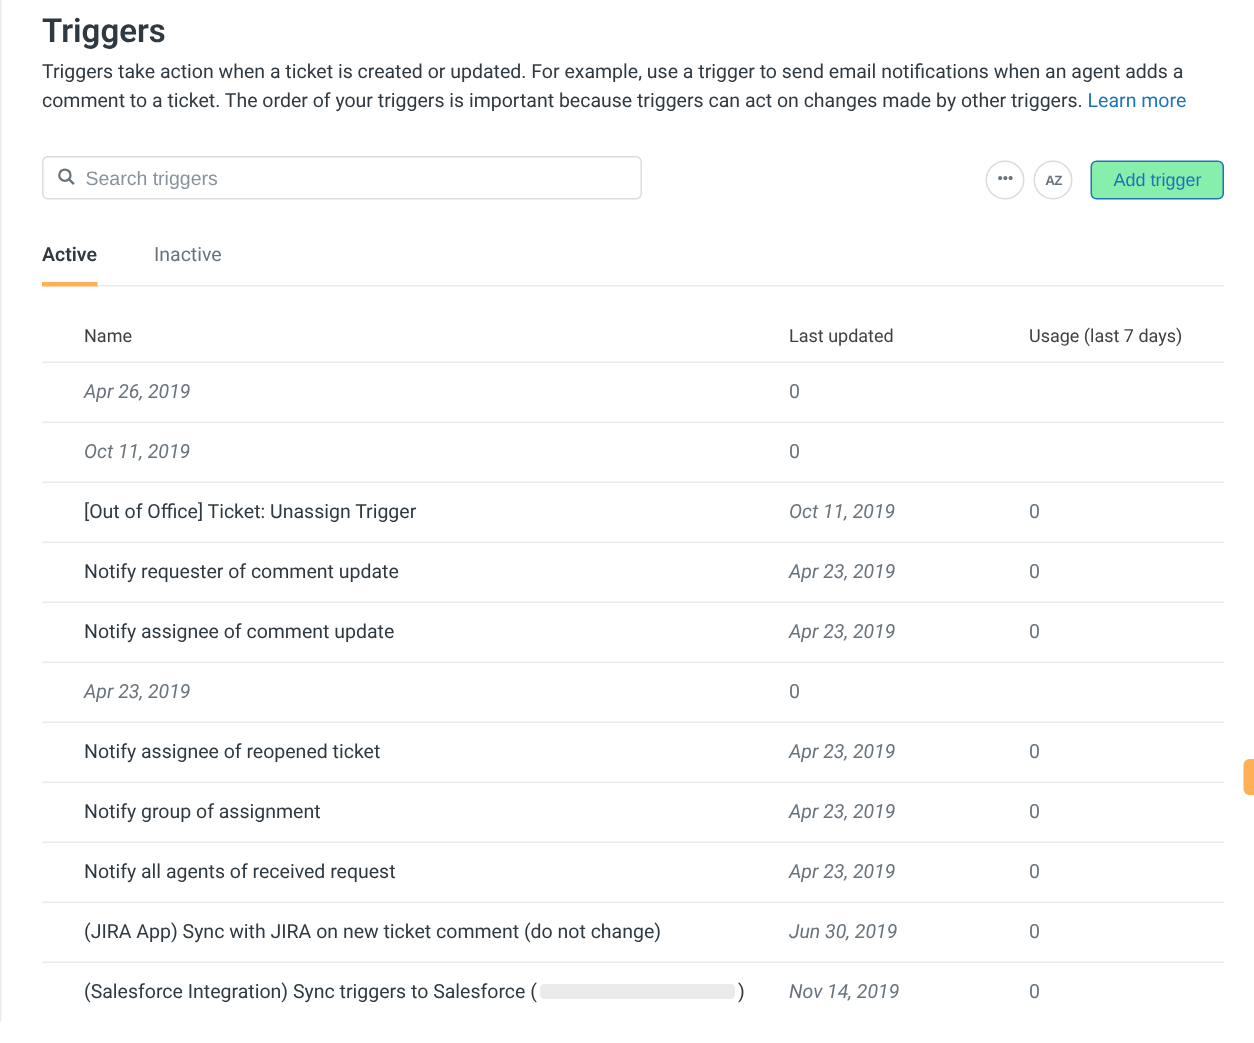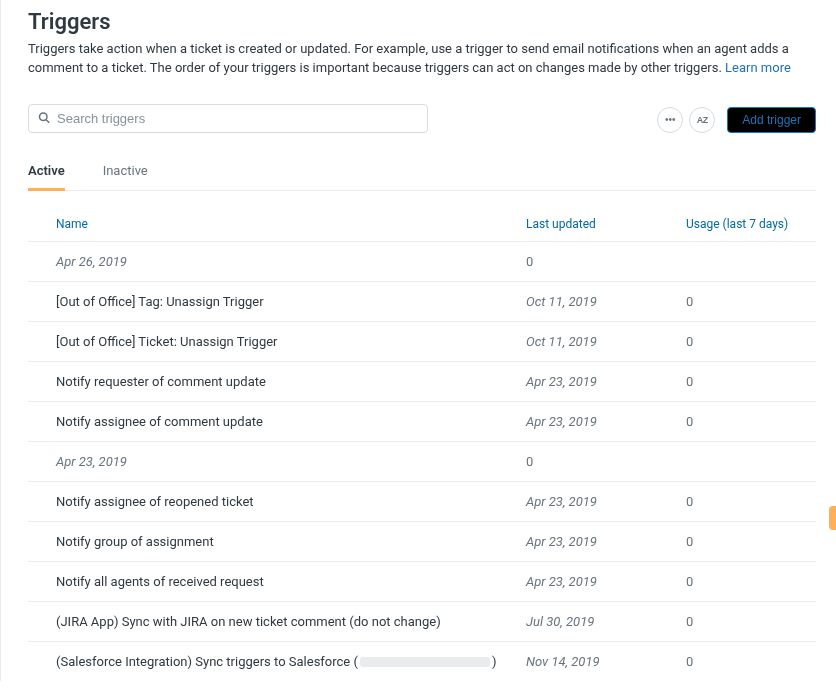--- a/index.html
+++ b/index.html
@@ -74,21 +74,21 @@
       display: flex;
       align-items: center;
       justify-content: center;
       cursor: pointer;
       color: #68737d;
       font-size: 10px;
     }
     .icon-btn.sort { font-size: 9px; letter-spacing: -0.5px; font-weight:600; }
     .add-btn {
       border: 1px solid #1f73b7;
-      background: #000000;
+      background: #86efac;
       color: #1f73b7;
       font-size: 12px;
       padding: 5px 14px;
       border-radius: 4px;
       cursor: pointer;
       margin-left: 6px;
     }
     .tabs {
       display: flex;
       gap: 38px;
@@ -111,21 +111,21 @@
       margin-top: 26px;
     }
     .thead, .trow {
       display: grid;
       grid-template-columns: 1fr 160px 130px;
       align-items: center;
       padding: 10px 0 10px 28px;
     }
     .thead {
       font-size: 12px;
-      color: #0369a1;
+      color: #404040;
       font-weight: 400;
       padding-top: 0;
       padding-bottom: 10px;
     }
     .trow {
       border-top: 1px solid #e9ebed;
       font-size: 13px;
       color: #2f3941;
       padding-top: 12px;
       padding-bottom: 12px;
@@ -191,21 +191,20 @@
       <div>Name</div>
       <div>Last updated</div>
       <div>Usage (last 7 days)</div>
     </div>
     <div id="tbody">
         <div class="trow">
           <div class="updated">Apr 26, 2019</div>
           <div class="usage">0</div>
         </div>
         <div class="trow">
-          <div>[Out of Office] Tag: Unassign Trigger</div>
           <div class="updated">Oct 11, 2019</div>
           <div class="usage">0</div>
         </div>
         <div class="trow">
           <div>[Out of Office] Ticket: Unassign Trigger</div>
           <div class="updated">Oct 11, 2019</div>
           <div class="usage">0</div>
         </div>
         <div class="trow">
           <div>Notify requester of comment update</div>
@@ -231,21 +230,21 @@
           <div class="updated">Apr 23, 2019</div>
           <div class="usage">0</div>
         </div>
         <div class="trow">
           <div>Notify all agents of received request</div>
           <div class="updated">Apr 23, 2019</div>
           <div class="usage">0</div>
         </div>
         <div class="trow">
           <div>(JIRA App) Sync with JIRA on new ticket comment (do not change)</div>
-          <div class="updated">Jul 30, 2019</div>
+          <div class="updated">Jun 30, 2019</div>
           <div class="usage">0</div>
         </div>
         <div class="trow">
           <div><span>(Salesforce Integration) Sync triggers to Salesforce (</span><span class="redacted"></span><span>)</span></div>
           <div class="updated">Nov 14, 2019</div>
           <div class="usage">0</div>
         </div>
       </div>
   </div>
 </div>

